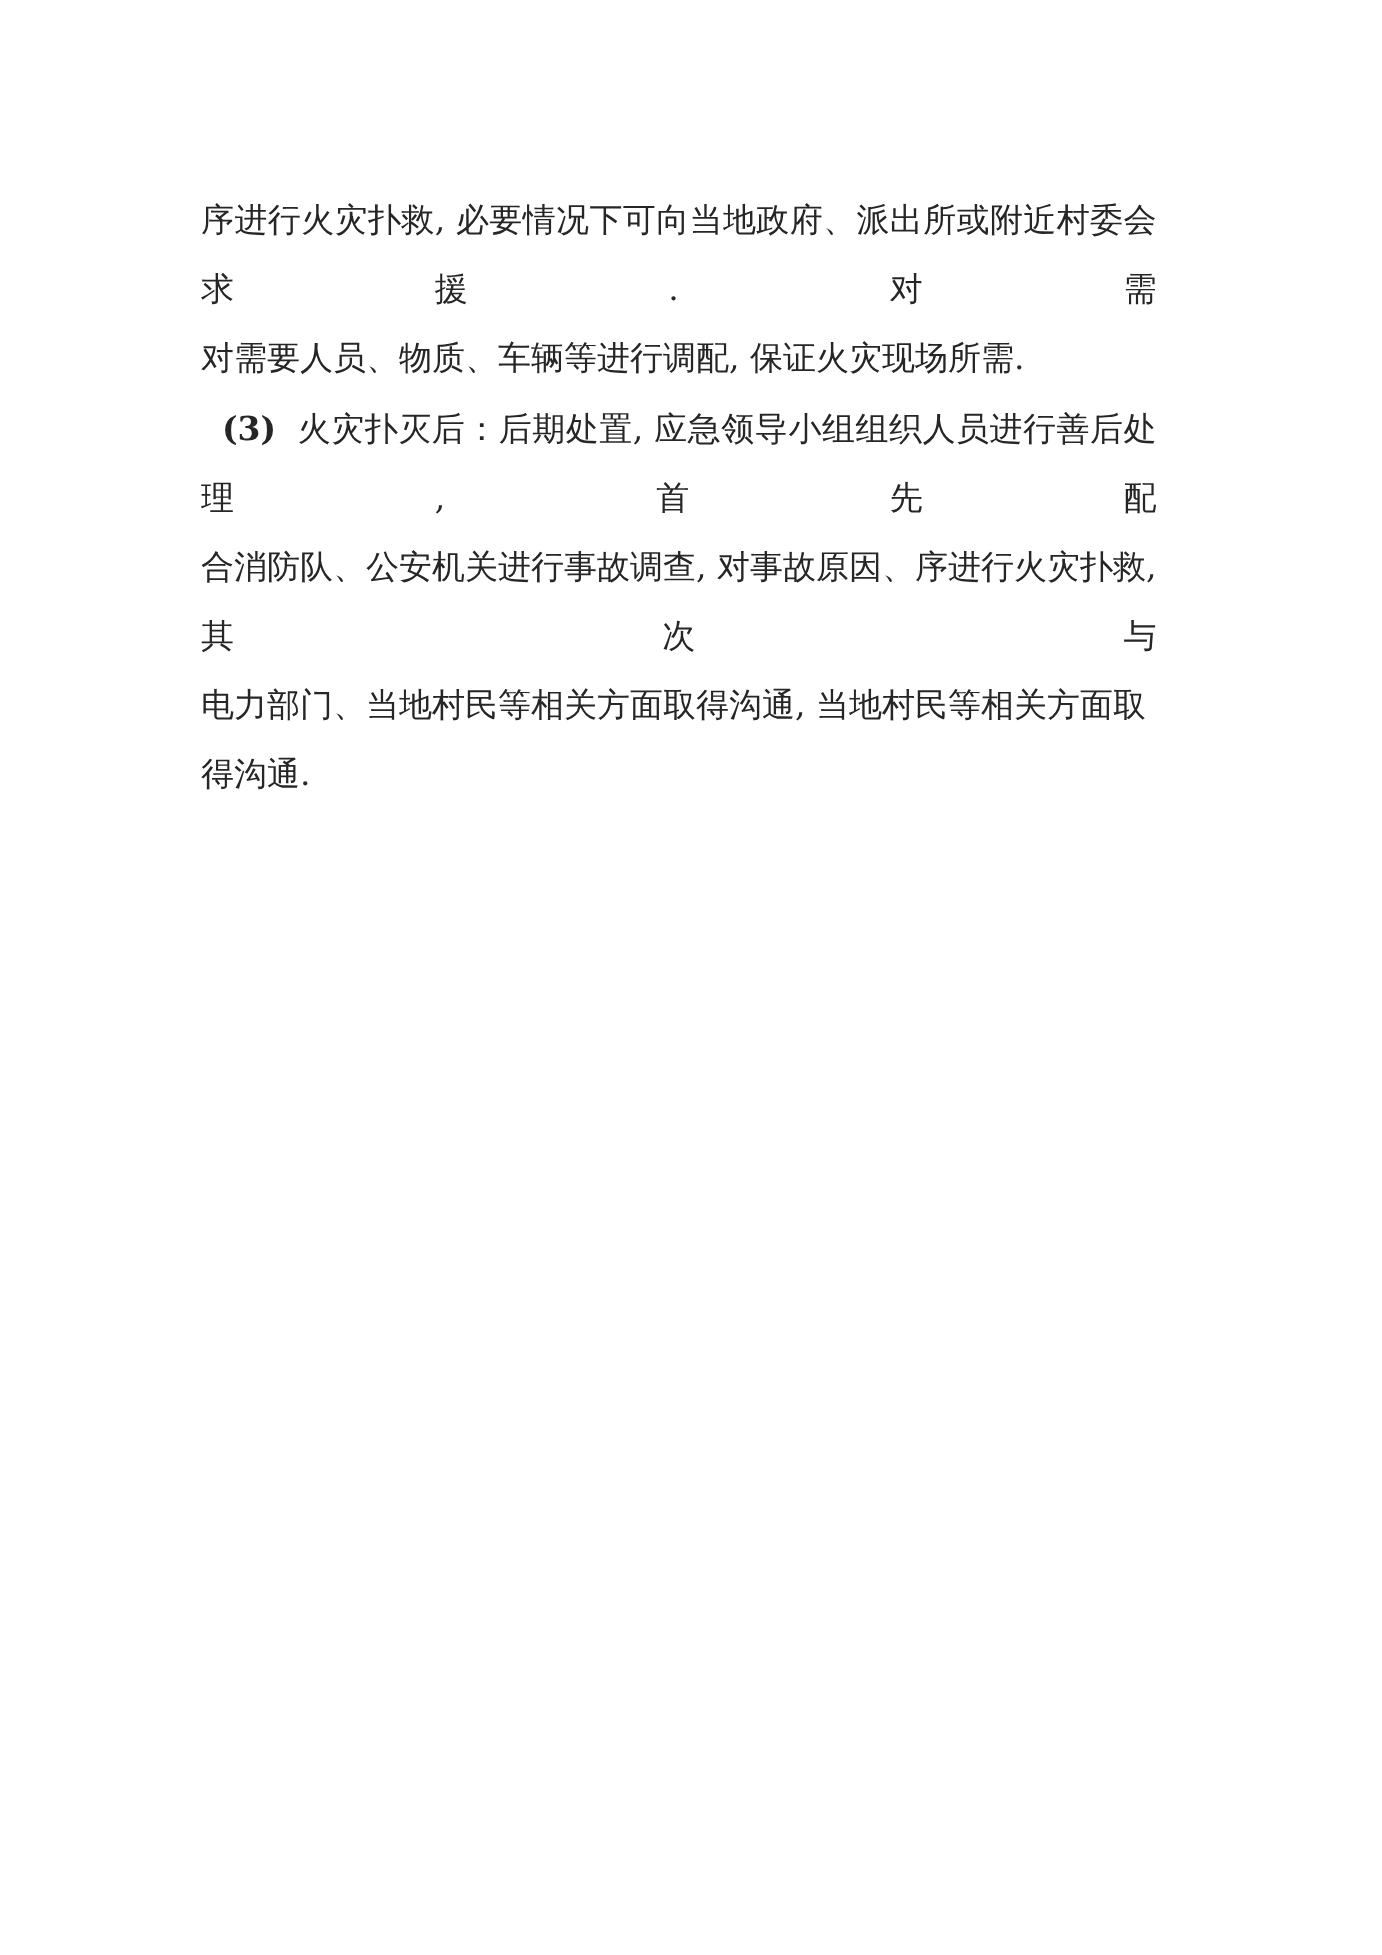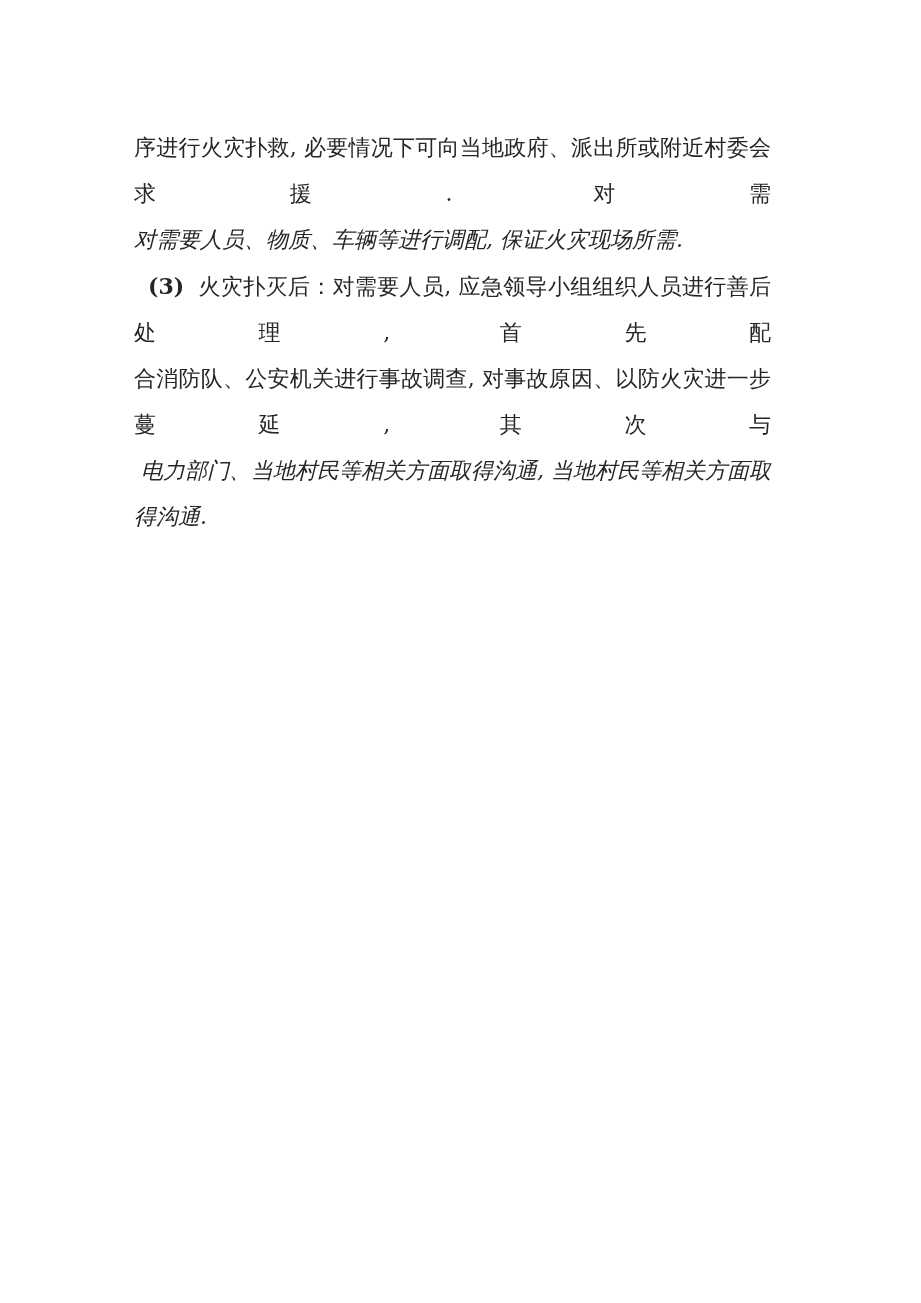--- a/index.html
+++ b/index.html
@@ -31,23 +31,22 @@
   .line {
     margin: 0;
     padding: 0;
     white-space: normal;
   }
   .line.full {
     text-align: justify;
     text-align-last: justify;
   }
   .line.last {
-    text-align: right;
+    text-align: left;
     text-align-last: left;
-    font-style: italic;
   }
   .line.indent {
     text-indent: 14px;
   }
   .num-label {
     font-weight: bold;
     margin-right: 14px;
   }
 </style>
 </head>
@@ -55,21 +54,21 @@
 
 <div class="page">
   <div class="textblock">
 
     <p class="line full">序进行火灾扑救, 必要情况下可向当地政府、派出所或附近村委会求援. 对需</p>
 
 
     <p class="line last">对需要人员、物质、车辆等进行调配, 保证火灾现场所需.</p>
 
     <p class="line full indent">
-      <span class="num-label">(3)</span><span>火灾扑灭后：</span><span>对需要人员, 应急领导小组组织人员进行善后处理, 首先配</span>
+      <span class="num-label">(3)</span><span>火灾扑灭后：</span><span>后期处置, 应急领导小组组织人员进行善后处理, 首先配</span>
     </p>
 
-    <p class="line full">合消防队、公安机关进行事故调查, 对事故原因、以防火灾进一步蔓延, 其次与</p>
+    <p class="line full">合消防队、公安机关进行事故调查, 对事故原因、序进行火灾扑救, 其次与</p>
 
     <p class="line last">电力部门、当地村民等相关方面取得沟通, 当地村民等相关方面取得沟通.</p>
 
   </div>
 </div>
 
 </body></html>

